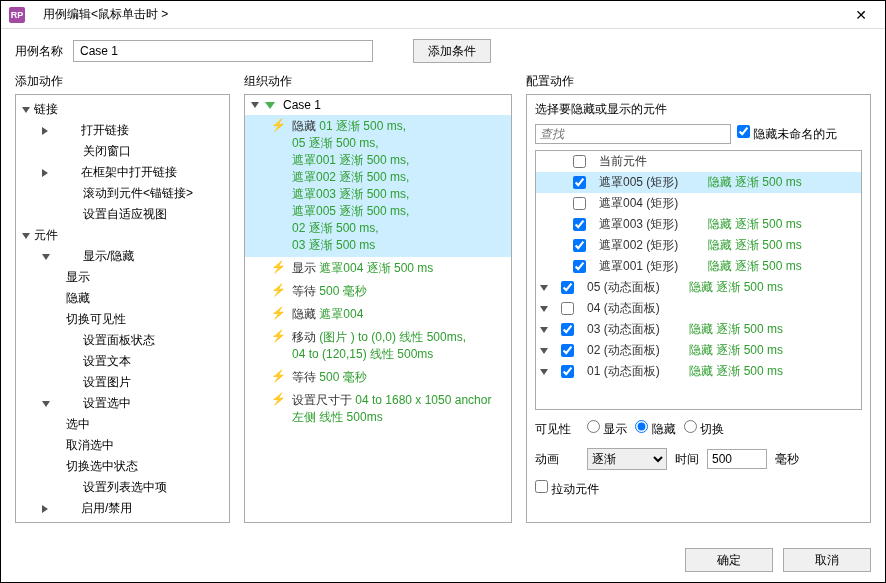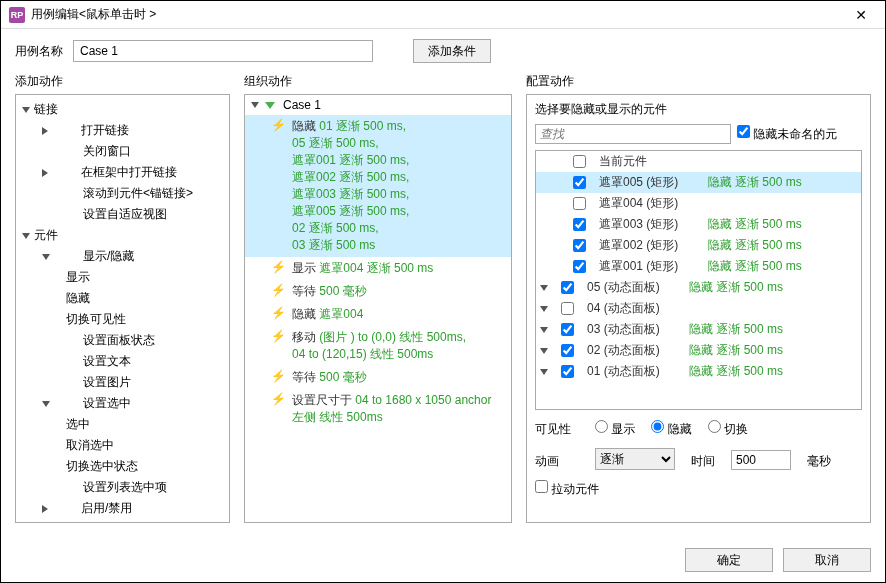--- a/index.html
+++ b/index.html
@@ -1,18 +1,18 @@
 <!DOCTYPE html>
 <html><head>
 <meta charset="utf-8">
 <style>
 * { box-sizing: border-box; font-family: "Microsoft YaHei", Arial, sans-serif; font-size: 12px; }
 body { margin: 0; background: #fff; width: 886px; height: 583px; border: 1px solid #000; position: relative; }
 .titlebar { height: 28px; display: flex; align-items: center; padding: 0 8px; border-bottom: 1px solid #ddd; }
-.titlebar .logo { width: 16px; height: 16px; background: #a349a4; display: inline-flex; align-items: center; justify-content: center; color: #fff; font-size: 9px; font-weight: bold; border-radius: 2px; margin-right: 6px; }
+.titlebar .logo { width: 16px; height: 16px; background: #a349a4; display: inline-flex; align-items: center; justify-content: center; color: #fff; font-size: 9px; font-weight: bold; border-radius: 2px; margin-right: 18px; }
 .titlebar .close { margin-left: auto; font-size: 14px; padding: 2px 10px; cursor: pointer; }
 .row-name { display: flex; align-items: center; padding: 10px 14px; gap: 10px; }
 .row-name label { white-space: nowrap; }
 .row-name input[type=text] { width: 300px; height: 22px; border: 1px solid #aaa; padding: 2px 6px; }
 .btn { background: #f0f0f0; border: 1px solid #aaa; height: 24px; padding: 0 14px; cursor: pointer; display: inline-flex; align-items: center; }
 .columns { display: flex; padding: 0 14px 10px; gap: 14px; height: 460px; }
 .col { display: flex; flex-direction: column; }
 .col1 { width: 215px; }
 .col2 { width: 268px; }
 .col3 { flex: 1; }
@@ -38,21 +38,21 @@
 .col3 .searchrow { display: flex; align-items: center; gap: 6px; padding: 0 8px 6px; }
 .col3 .searchrow input[type=text] { flex: 0 0 196px; height: 20px; border: 1px solid #aaa; padding: 2px 4px; font-style: italic; color: #888; }
 .col3 .list { border: 1px solid #aaa; margin: 0 8px; height: 260px; overflow: auto; }
 .col3 .li { display: flex; align-items: center; gap: 13px; padding: 2px 6px 2px 14px; white-space: nowrap; }
 .col3 .li.sel { background: #cceeff; }
 .col3 .li .txt { color: #2e9e2e; }
 .col3 .li .lbl { color: #333; }
 .col3 .li .tri.none { width: 10px; }
 .col3 .li .tri.open { margin-left: -10px; }
 .col3 .opts { padding: 10px 8px; display: flex; flex-direction: column; gap: 10px; }
-.optrow { display: flex; align-items: flex-end; gap: 16px; }
+.optrow { display: flex; align-items: center; gap: 8px; }
 .optrow .lbl { min-width: 44px; }
 .optrow input[type=text] { width: 60px; height: 20px; border: 1px solid #aaa; padding: 2px 4px; }
 .optrow select { height: 22px; border: 1px solid #aaa; width: 80px; }
 .footer { position: absolute; right: 14px; bottom: 10px; display: flex; gap: 10px; }
 .footer .btn { width: 88px; justify-content: center; }
 .cb { width: 13px; height: 13px; }
 input[type=checkbox], input[type=radio] { margin: 0; }
 </style>
 </head>
 <body>

